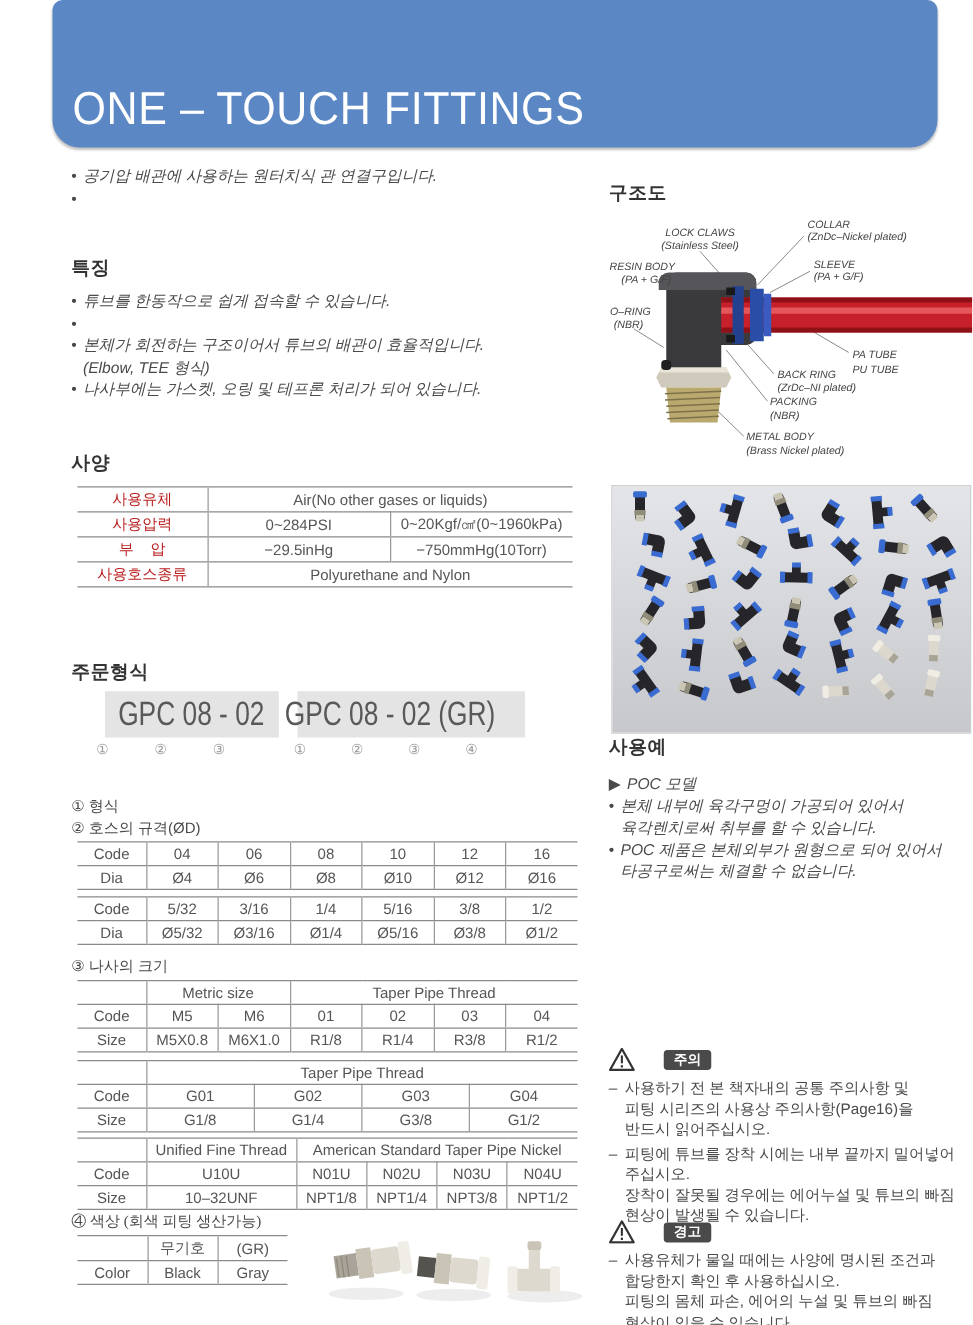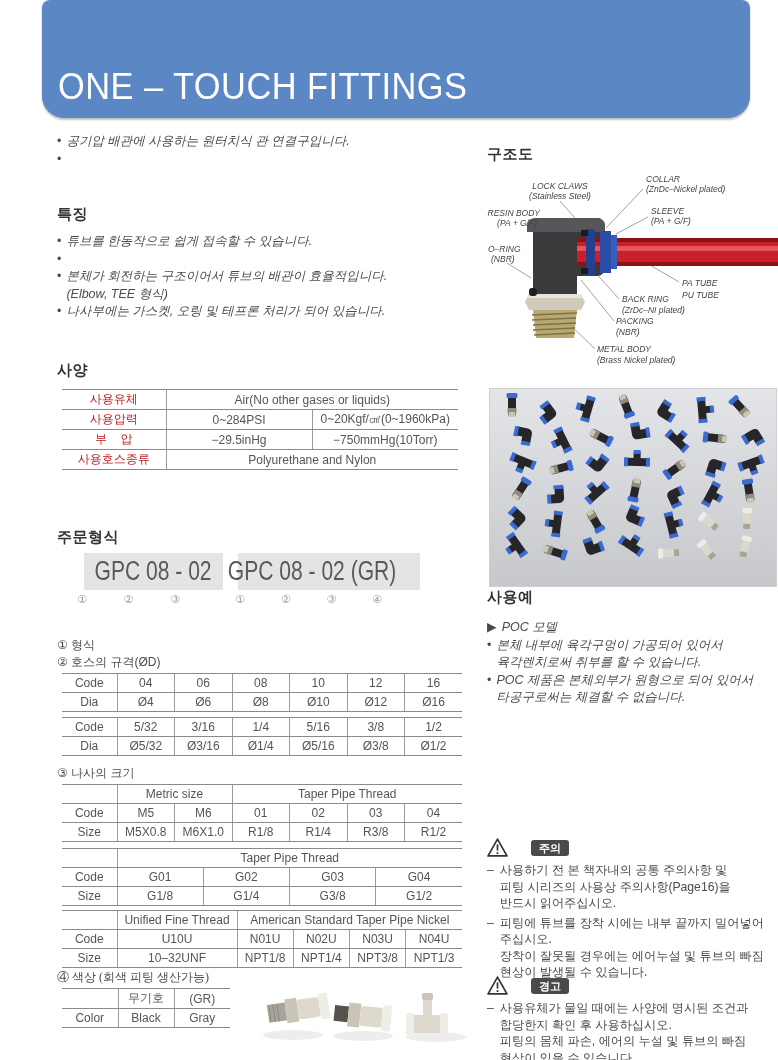--- a/index.html
+++ b/index.html
@@ -441,21 +441,21 @@
       <td>N02U</td>
           <td>N03U</td>
       <td>N04U</td>
         </tr>
     <tr>
       <td>Size</td>
       <td>10–32UNF</td>
           <td>NPT1/8</td>
       <td>NPT1/4</td>
           <td>NPT3/8</td>
-      <td>NPT1/3</td>
+      <td>NPT1/2</td>
         </tr>
   </tbody>
     </table>
 
   <div class="abs" style="left:57px;top:969px;font-size:12px;font-family:Liberation Serif, serif;">
     <div>④ 색상 (회색 피팅 생산가능)</div>
   </div>
   <table class="ct" style="width:168px;position:absolute;left:62px;top:988px;">
     <colgroup>
         <col style="width:56px">

